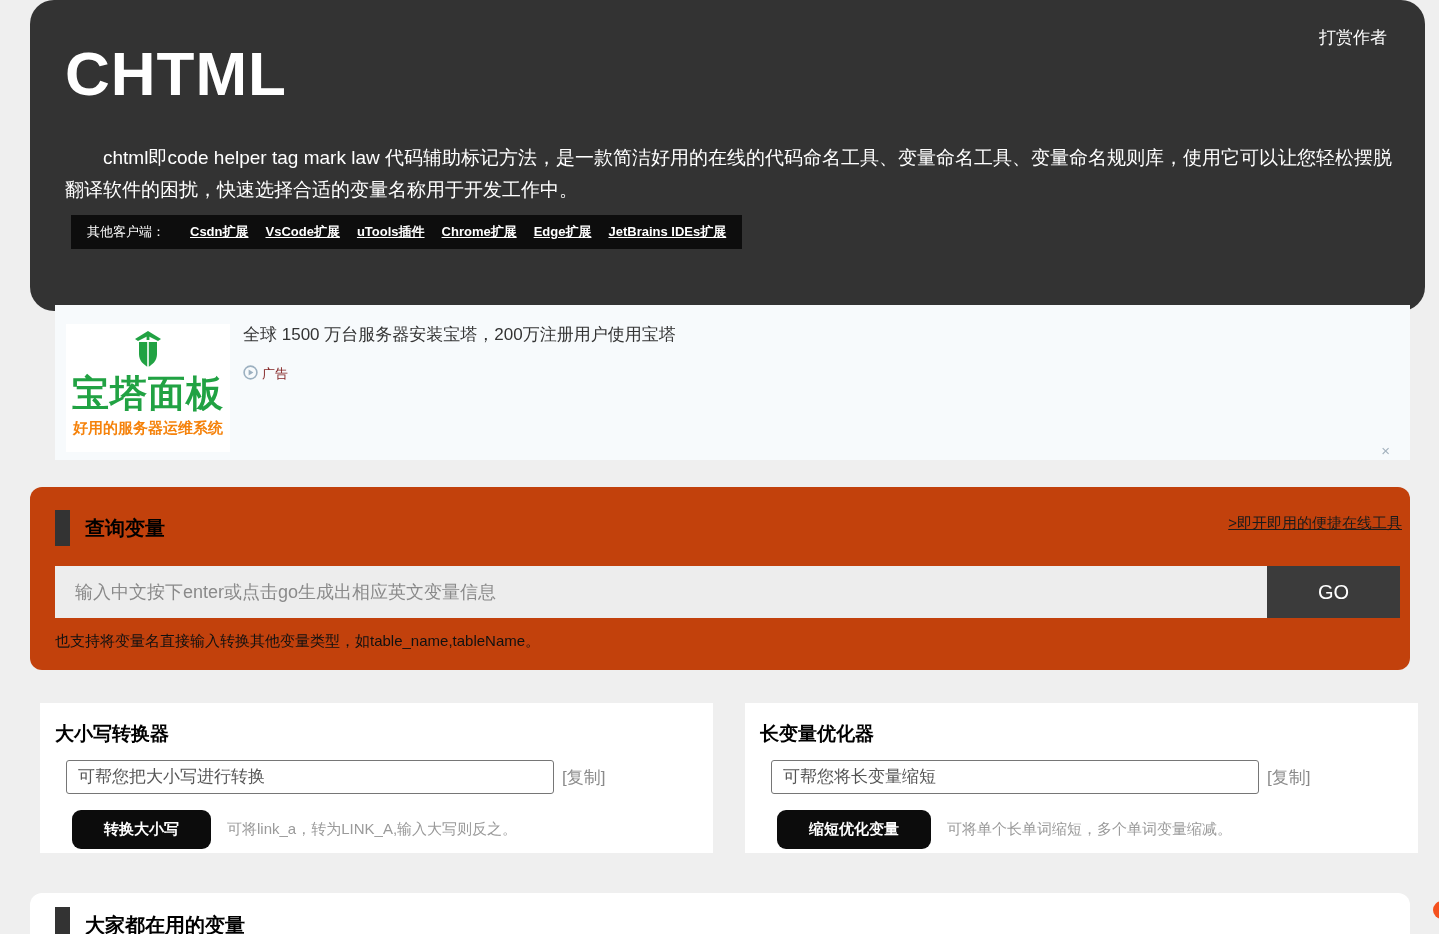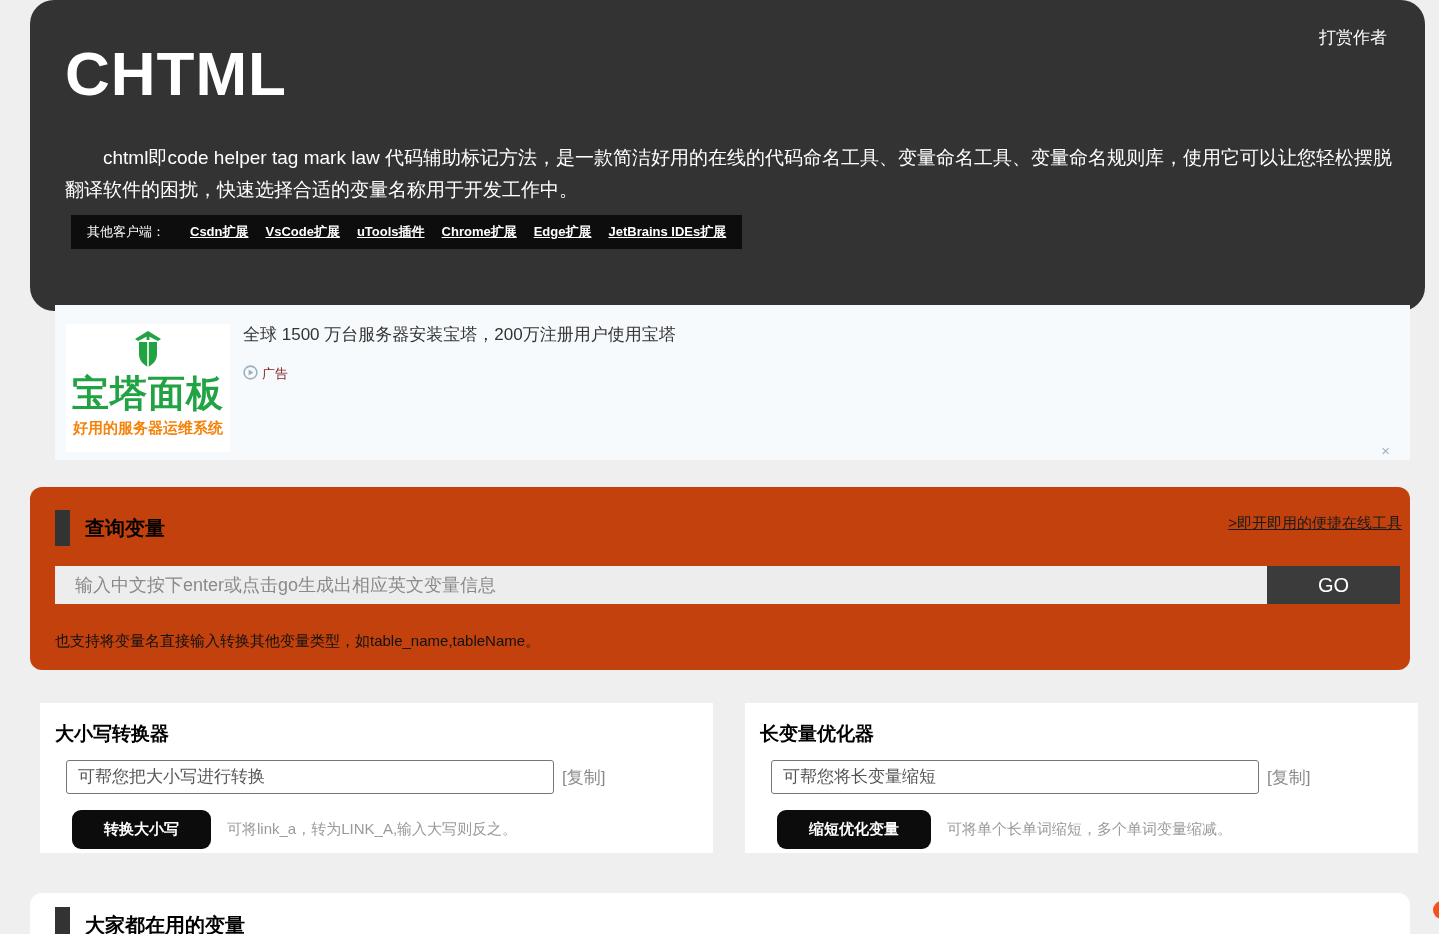--- a/index.html
+++ b/index.html
@@ -78,21 +78,21 @@
   .query-card {
     position:absolute; left:30px; top:487px; width:1380px; height:183px;
     background:#c2410c; border-radius:12px;
   }
   .query-card .section-heading { left:25px; top:23px; }
   .tools-link {
     position:absolute; right:8px; top:27px;
     color:#1b1b1b; font-size:15px; text-decoration:underline;
   }
   .query-row {
-    position:absolute; left:25px; top:79px; width:1345px; height:38px;
+    position:absolute; left:25px; top:79px; width:1345px; height:52px;
     display:flex;
   }
   .query-input {
     flex:1; border:none; outline:none; background:#ededed;
     font-size:18px; padding:0 20px; color:#333;
     font-family:"Liberation Sans","DejaVu Sans",sans-serif;
   }
   .query-input::placeholder { color:#8a8a8a; opacity:1; }
   .go-button {
     width:133px; border:none; background:#3b3b3b; color:#ffffff;

